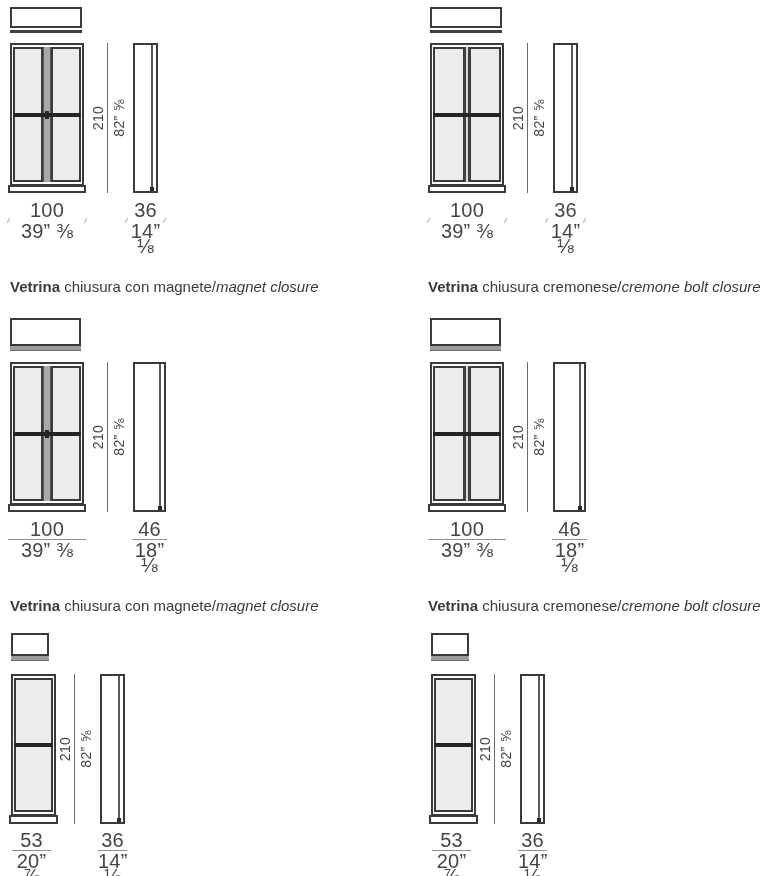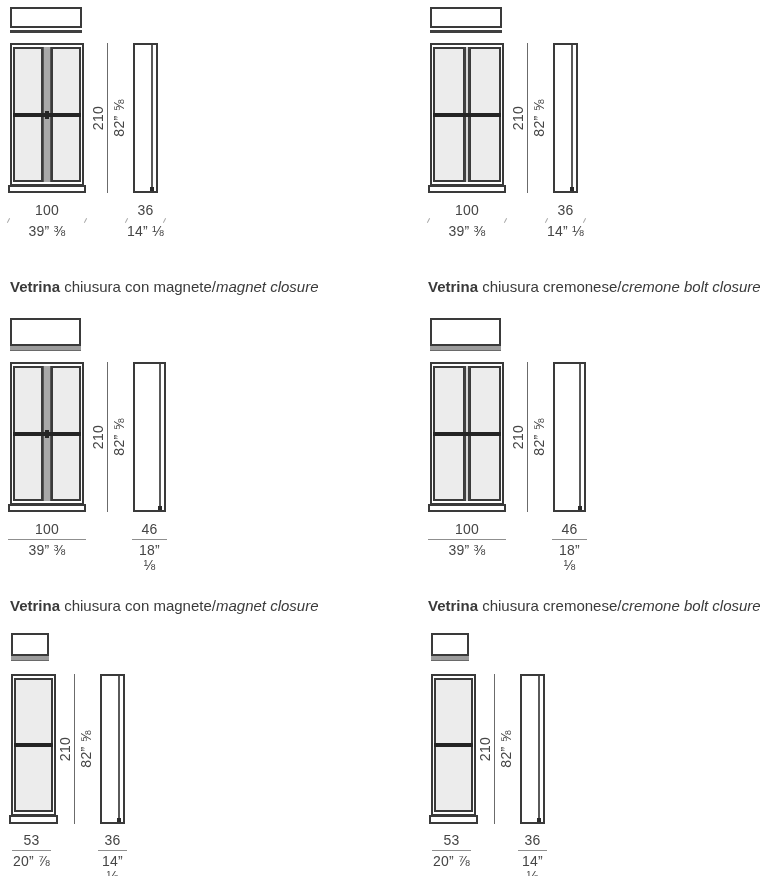--- a/index.html
+++ b/index.html
@@ -35,21 +35,21 @@
   .sidev-foot{position:absolute;right:2px;bottom:0;width:4px;height:4px;background:#2a2a2a;}
 
   
   .hdim{position:absolute;width:0;}
   .hdim-line{position:absolute;left:0;top:0;bottom:0;width:1px;background:#6b6b6b;}
   .hdim-cm,.hdim-in{position:absolute;top:50%;white-space:nowrap;font-size:14px;letter-spacing:.3px;color:#454545;}
   .hdim-cm{left:-9px;transform:translate(-50%,-50%) rotate(-90deg);}
   .hdim-in{left:12px;transform:translate(-50%,-50%) rotate(-90deg);}
 
   
-  .wdim{position:absolute;text-align:center;font-size:14px;line-height:15px;letter-spacing:.2px;color:#454545;}
+  .wdim{position:absolute;text-align:center;font-size:20px;line-height:15px;letter-spacing:.2px;color:#454545;}
   .wdim-rule{position:relative;height:3px;margin:1px 0 2px;}
   .wdim-rule.solid::before{content:"";position:absolute;left:0;right:0;top:1px;height:1px;background:#8f8f8f;}
   .tick{position:absolute;width:1px;height:5px;background:#a9a9a9;transform:rotate(28deg);top:-1px;}
   .tick.tl{left:0;} .tick.tr{right:0;}
 
   
   .caption{position:absolute;font-size:15px;line-height:17px;color:#3a3a3a;white-space:nowrap;}
   .caption b{font-weight:700;margin-top:40px;}
   .caption i{font-style:italic;}
 </style>

